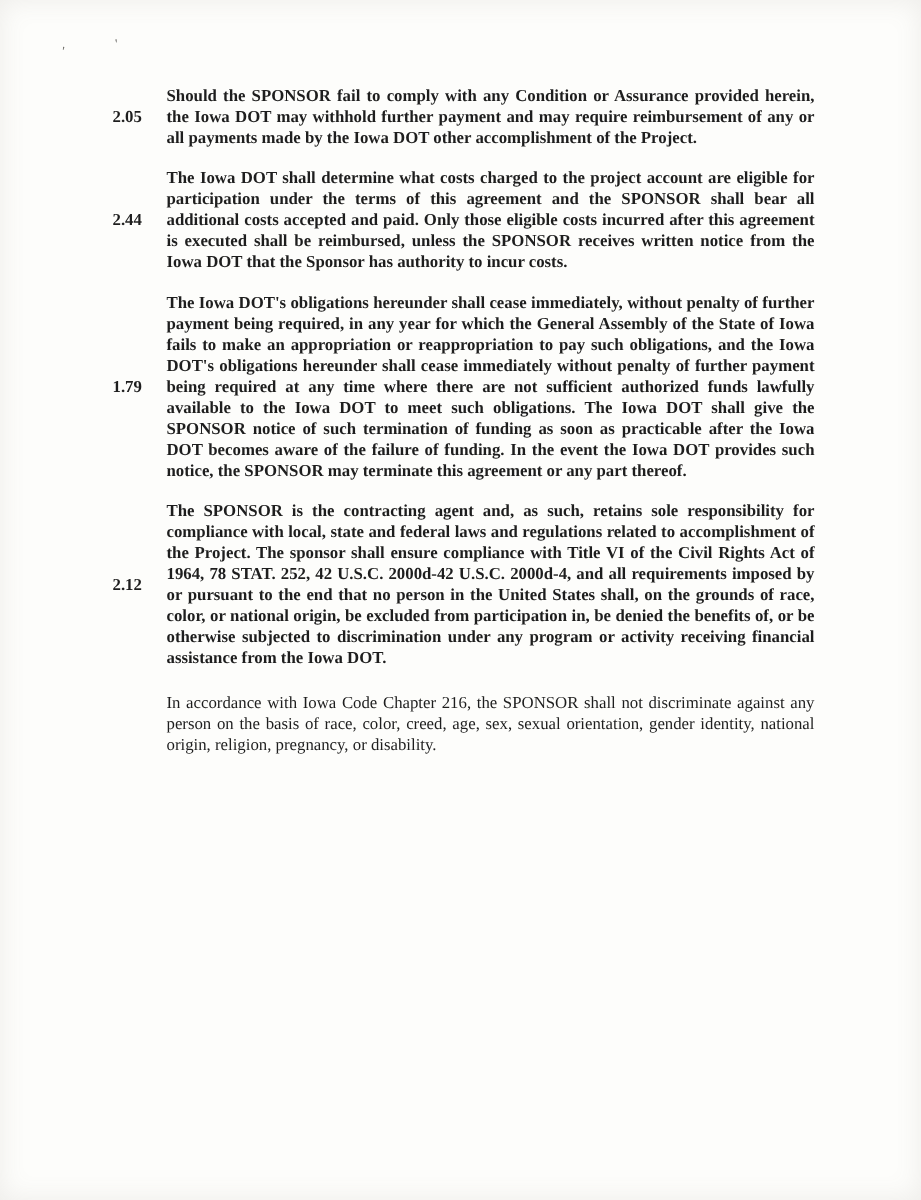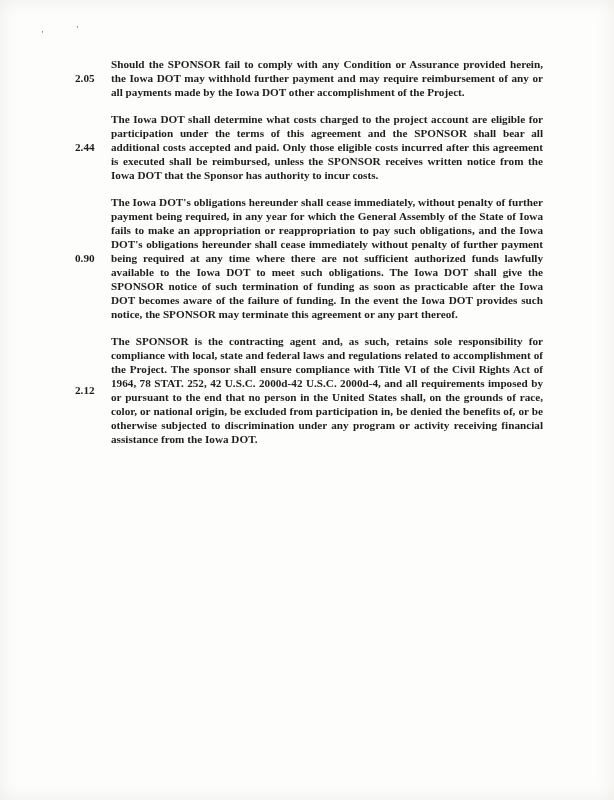--- a/index.html
+++ b/index.html
@@ -74,24 +74,25 @@
 
 
 
     <div class="block clause">
       <div class="clause-number">2.44</div>
       <div class="clause-text">The Iowa DOT shall determine what costs charged to the project account are eligible for participation under the terms of this agreement and the SPONSOR shall bear all additional costs accepted and paid.  Only those eligible costs incurred after this agreement is executed shall be reimbursed, unless the SPONSOR receives written notice from the Iowa DOT that the Sponsor has authority to incur costs.</div>
     </div>
 
 
     <div class="block clause">
-      <div class="clause-number">0.90</div>
+      <div class="clause-number">1.79</div>
       <div class="clause-text">The Iowa DOT's obligations hereunder shall cease immediately, without penalty of further payment being required, in any year for which the General Assembly of the State of Iowa fails to make an appropriation or reappropriation to pay such obligations, and the Iowa DOT's obligations hereunder shall cease immediately without penalty of further payment being required at any time where there are not sufficient authorized funds lawfully available to the Iowa DOT to meet such obligations.  The Iowa DOT shall give the SPONSOR notice of such termination of funding as soon as practicable after the Iowa DOT becomes aware of the failure of funding.  In the event the Iowa DOT provides such notice, the SPONSOR may terminate this agreement or any part thereof.</div>
     </div>
 
     <div class="block clause">
       <div class="clause-number">2.12</div>
       <div class="clause-text">The SPONSOR is the contracting agent and, as such, retains sole responsibility for compliance with local, state and federal laws and regulations related to accomplishment of the Project.  The sponsor shall ensure compliance with Title VI of the Civil Rights Act of 1964, 78 STAT. 252, 42 U.S.C. 2000d-42 U.S.C. 2000d-4, and all requirements imposed by or pursuant to the end that no person in the United States shall, on the grounds of race, color, or national origin, be excluded from participation in, be denied the benefits of, or be otherwise subjected to discrimination under any program or activity receiving financial assistance from the Iowa DOT.</div>
     </div>
 
+    <div class="block closing-paragraph">In accordance with Iowa Code Chapter 216, the SPONSOR shall not discriminate against any person on the basis of race, color, creed, age, sex, sexual orientation, gender identity, national origin, religion, pregnancy, or disability.</div>
 
   </div>
 </div>
 
 </body></html>

